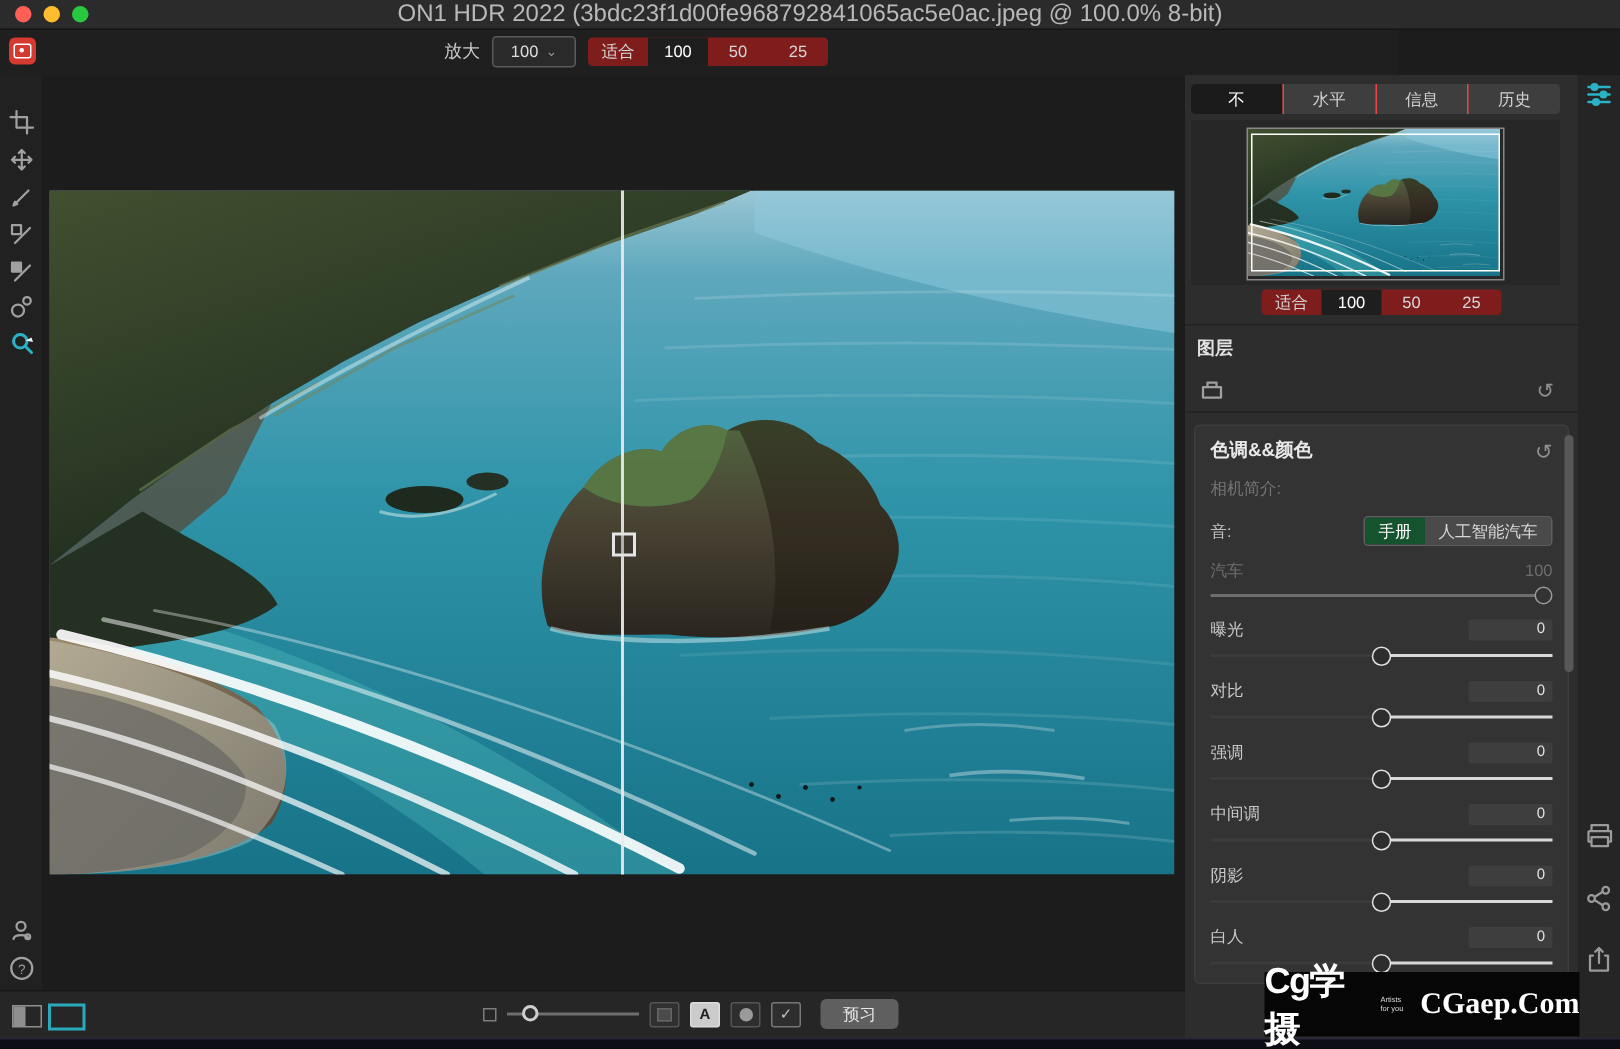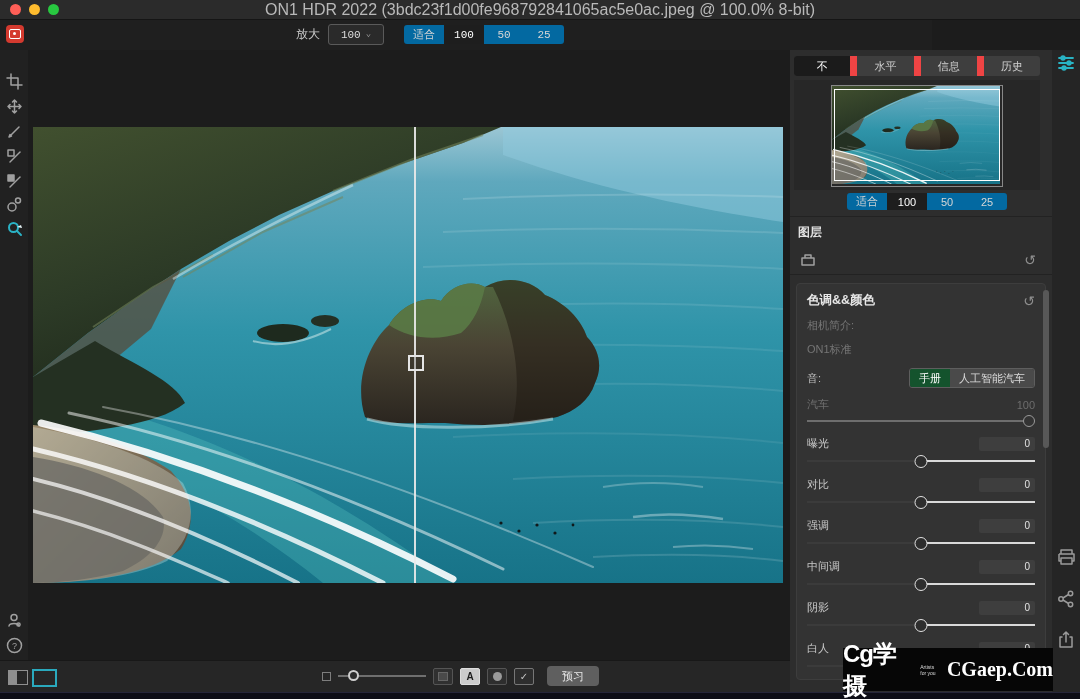--- a/index.html
+++ b/index.html
@@ -6,31 +6,31 @@
   .app{position:relative;width:1080px;height:699px;overflow:hidden;background:#1c1c1c;
        font-family:"Liberation Sans",sans-serif;color:#ccc;-webkit-font-smoothing:antialiased;}
   
   .titlebar{position:absolute;left:0;top:0;width:1080px;height:19px;background:#2b2b2b;
             border-bottom:1px solid #151515;display:flex;align-items:center;}
   .lights{position:absolute;left:10px;top:4px;display:flex;gap:8px;}
   .light{width:11px;height:11px;border-radius:50%;}
   .l-red{background:#ff5f57;} .l-yel{background:#febc2e;} .l-grn{background:#28c840;}
   .title-text{width:100%;text-align:center;font-size:16px;color:#b9b9b9;}
   
-  .toolbar{position:absolute;left:0;top:20px;width:932px;height:30px;background:#1f1f1f;font-family:Liberation Mono, monospace;}
+  .toolbar{position:absolute;left:0;top:20px;width:932px;height:30px;background:#1f1f1f;}
   .app-icon{position:absolute;left:6px;top:5px;width:18px;height:18px;background:#d43a2f;
             border-radius:4px;display:flex;align-items:center;justify-content:center;}
   .app-icon .inner{width:10px;height:8px;border:1.5px solid #fff;border-radius:2px;position:relative;}
   .app-icon .inner:after{content:"";position:absolute;left:2.5px;top:1.5px;width:3px;height:3px;border-radius:50%;background:#fff;}
   .zoom-group{position:absolute;left:296px;top:4px;display:flex;align-items:center;gap:8px;}
   .zoom-label{font-size:12px;color:#c9c9c9;}
   .dropdown{width:54px;height:19px;background:#2a2a2a;border:1px solid #5a5a5a;border-radius:3px;
             display:flex;align-items:center;justify-content:center;gap:5px;font-size:11px;color:#ddd;}
   .dd-chev{font-size:9px;color:#999;line-height:1;}
-  .seg{display:flex;background:#0369a1;border-radius:3px;overflow:hidden;height:19px;align-items:stretch;margin-left:12px;}
+  .seg{display:flex;background:#7f1d1d;border-radius:3px;overflow:hidden;height:19px;align-items:stretch;}
   .seg .opt{min-width:26px;padding:0 7px;display:flex;align-items:center;justify-content:center;
             font-size:11px;color:#d6d6d6;}
   .seg .on{background:#1e1e1e;color:#fff;}
   
   .sidebar{position:absolute;left:0;top:50px;width:28px;height:610px;background:#212121;}
   .tool{position:absolute;left:6px;width:17px;height:17px;}
   .tool svg{display:block;}
   
   .canvas{position:absolute;left:28px;top:50px;width:762px;height:610px;background:#1c1c1c;}
   .photo{position:absolute;left:5px;top:77px;width:750px;height:456px;}
@@ -56,21 +56,21 @@
   .chip-a{background:#cbcbcb;color:#1d1d1d;font-weight:bold;border:1px solid #ddd;}
   .chip-mask{background:#2e2e2e;border:1px solid #555;}
   .chip-mask .crc{width:9px;height:9px;border-radius:50%;background:#9a9a9a;}
   .chip-chk{background:#2e2e2e;border:1px solid #777;color:#c5c5c5;}
   .btn-preview{height:20px;padding:0 15px;background:#5f5f5f;border-radius:4px;display:flex;
                align-items:center;justify-content:center;font-size:11px;color:#e8e8e8;margin-left:6px;}
   
   .rpanel{position:absolute;left:790px;top:50px;width:262px;height:642px;background:#2d2d2d;overflow:hidden;}
   .tabrow{display:flex;background:#3e3e3e;border-radius:3px;overflow:hidden;margin:6px 12px 0 4px;height:20px;}
   .tabrow .tab{flex:1;display:flex;align-items:center;justify-content:center;font-size:11px;
-               color:#d2d2d2;border-left:7px solid #ef4444;}
+               color:#d2d2d2;border-left:1px solid #ef4444;}
   .tabrow .tab:first-child{border-left:none;}
   .tabrow .on{background:#1b1b1b;color:#fff;}
   .navigator{margin:4px 12px 0 4px;height:110px;background:#272727;position:relative;}
   .nav-thumb{position:absolute;left:50%;top:5px;transform:translateX(-50%);width:170px;height:100px;
              border:1px solid #888;}
   .nav-frame{position:absolute;left:2px;top:3px;right:2px;bottom:5px;border:1.5px solid #fff;}
   .nav-zoom{display:flex;justify-content:center;margin-top:3px;}
   .nav-zoom .seg{height:17px;}
   .divider{height:1px;background:#222;margin-top:6px;}
   .layers-title{font-size:12px;color:#e2e2e2;padding:7px 0 5px 8px;font-weight:bold;}
@@ -357,21 +357,20 @@
       <span class="undo-glyph">↺</span>
     </div>
     <div class="divider" style="margin-top:2px"></div>
 
     <div class="section">
       <div class="sec-head">
         <span class="sec-title">色调&amp;&amp;颜色</span>
         <span class="undo-glyph">↺</span>
       </div>
       <div class="gray-line">相机简介:</div>
-      <div class="gray-line">ON1标准</div>
 
       <div class="tone-row">
         <span class="tone-label">音:</span>
         <div class="mini-seg">
           <div class="opt on">手册</div>
           <div class="opt">人工智能汽车</div>
         </div>
       </div>
 
       <div class="auto-row">

